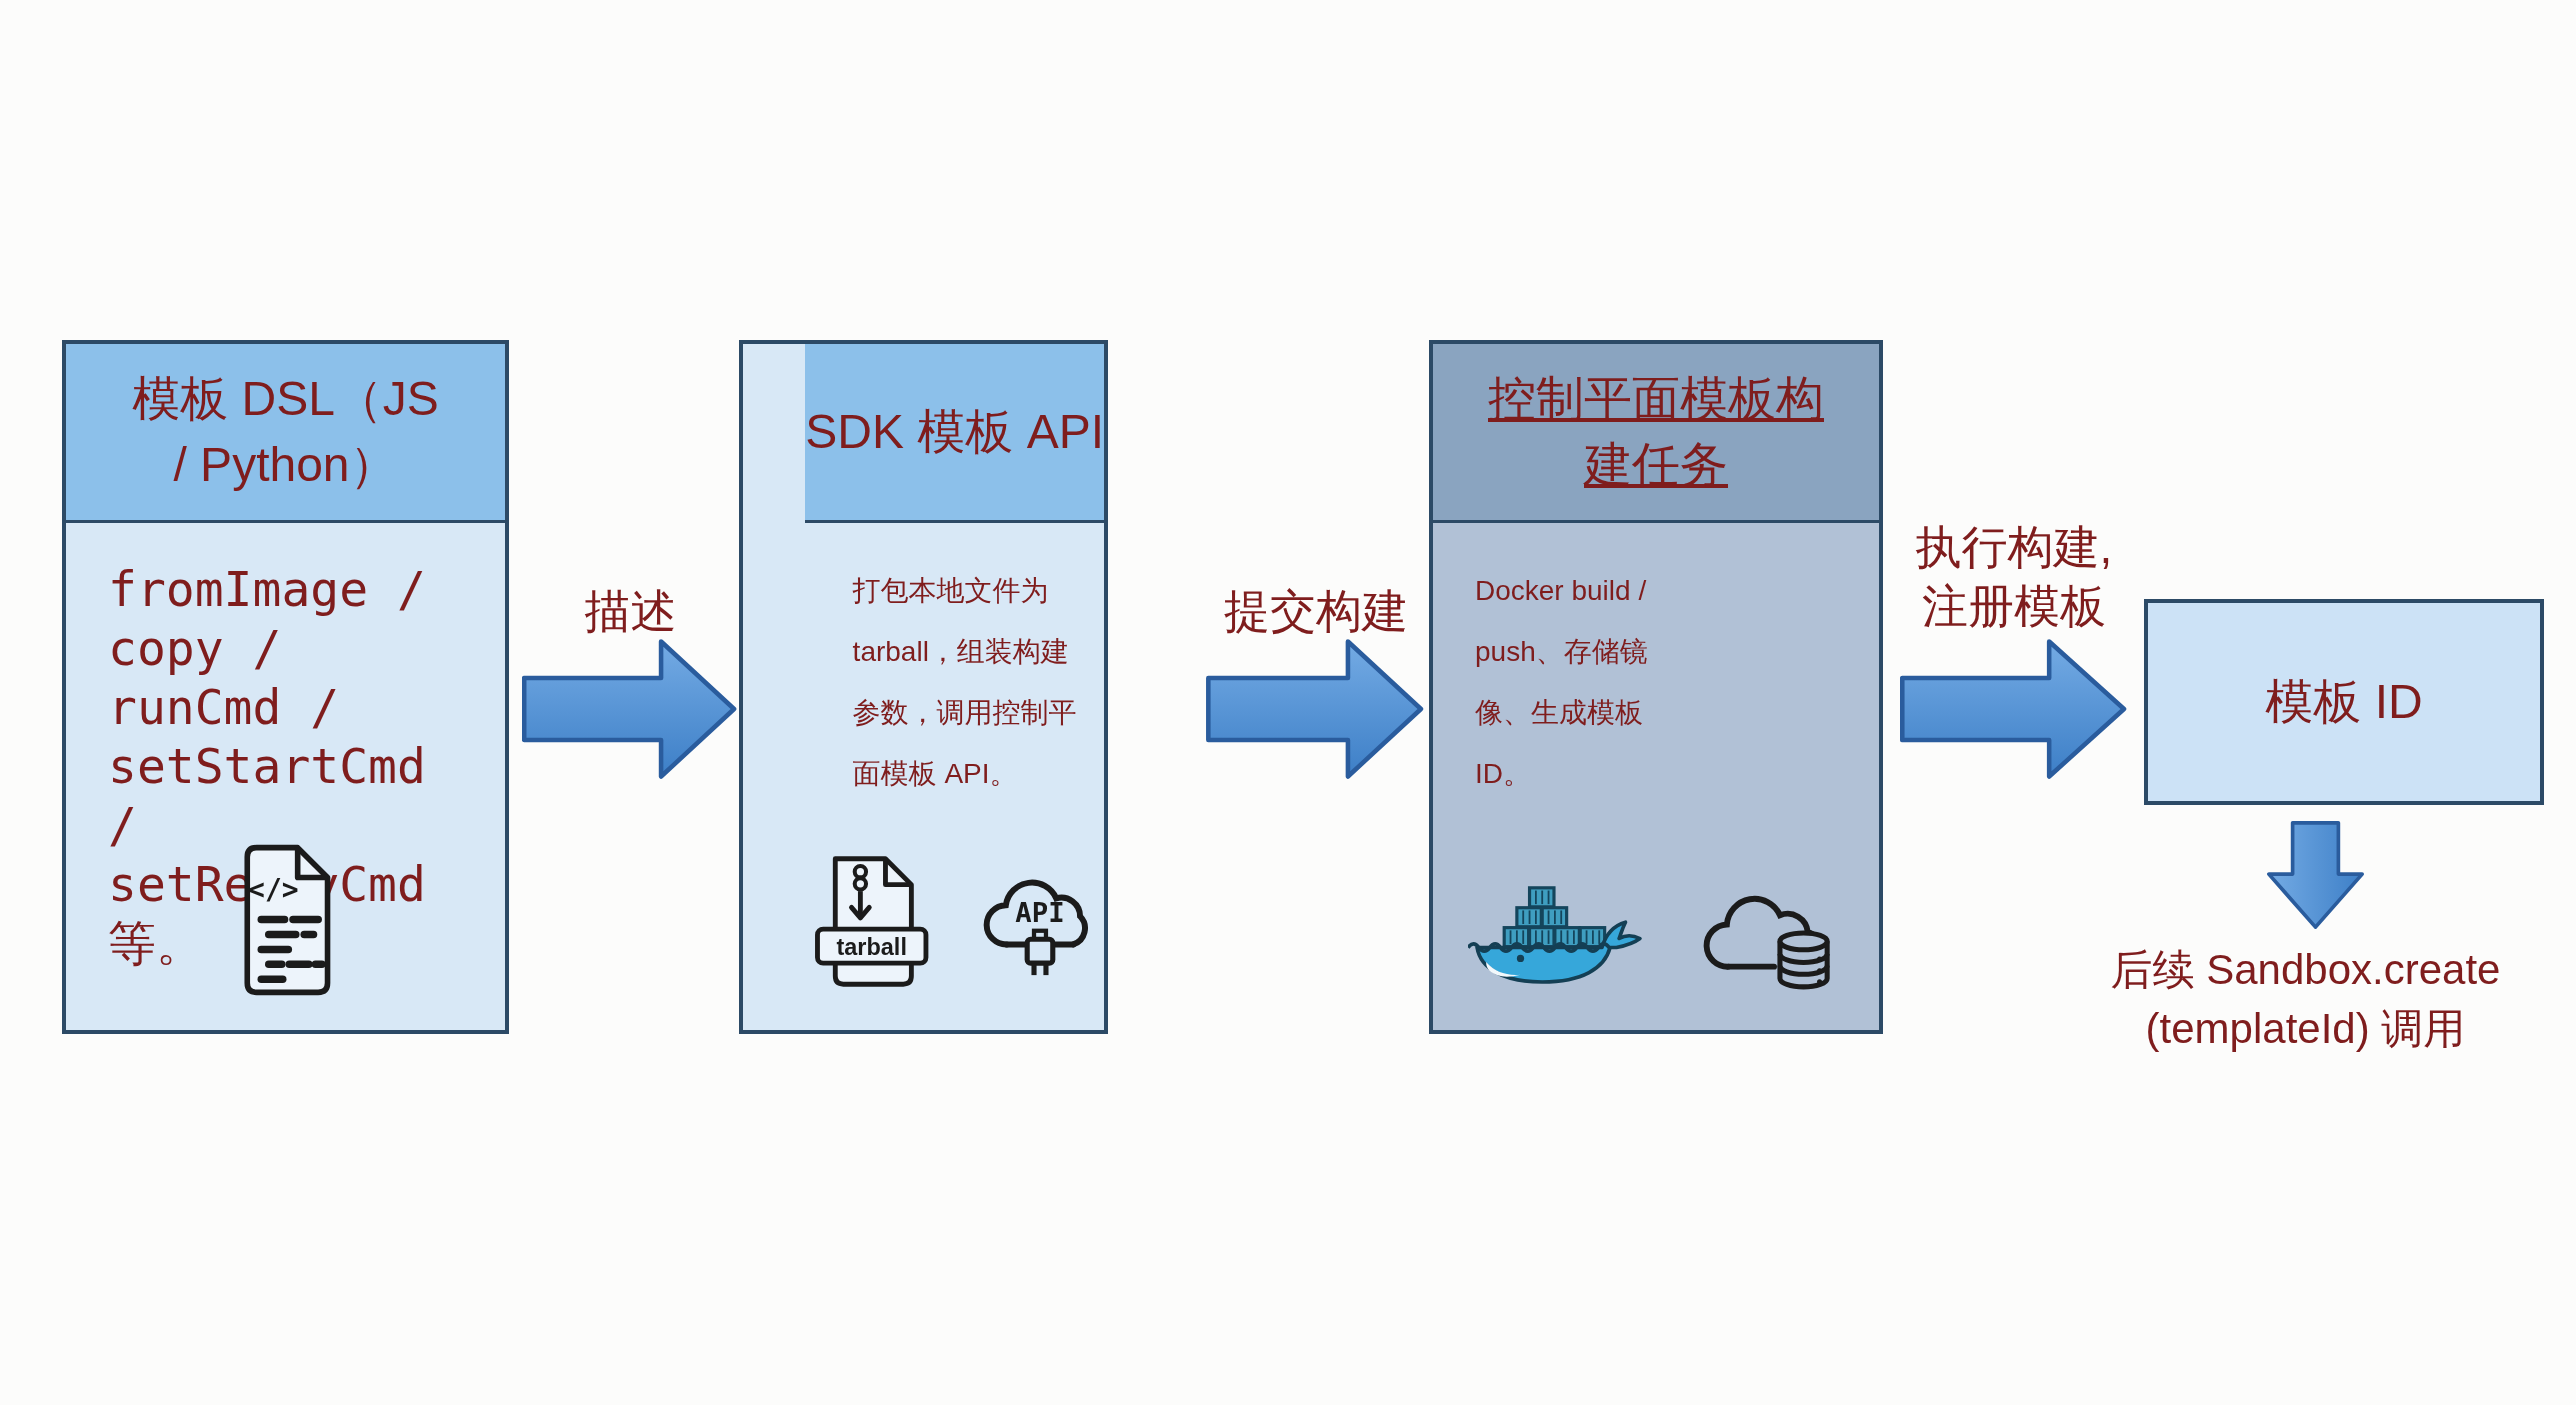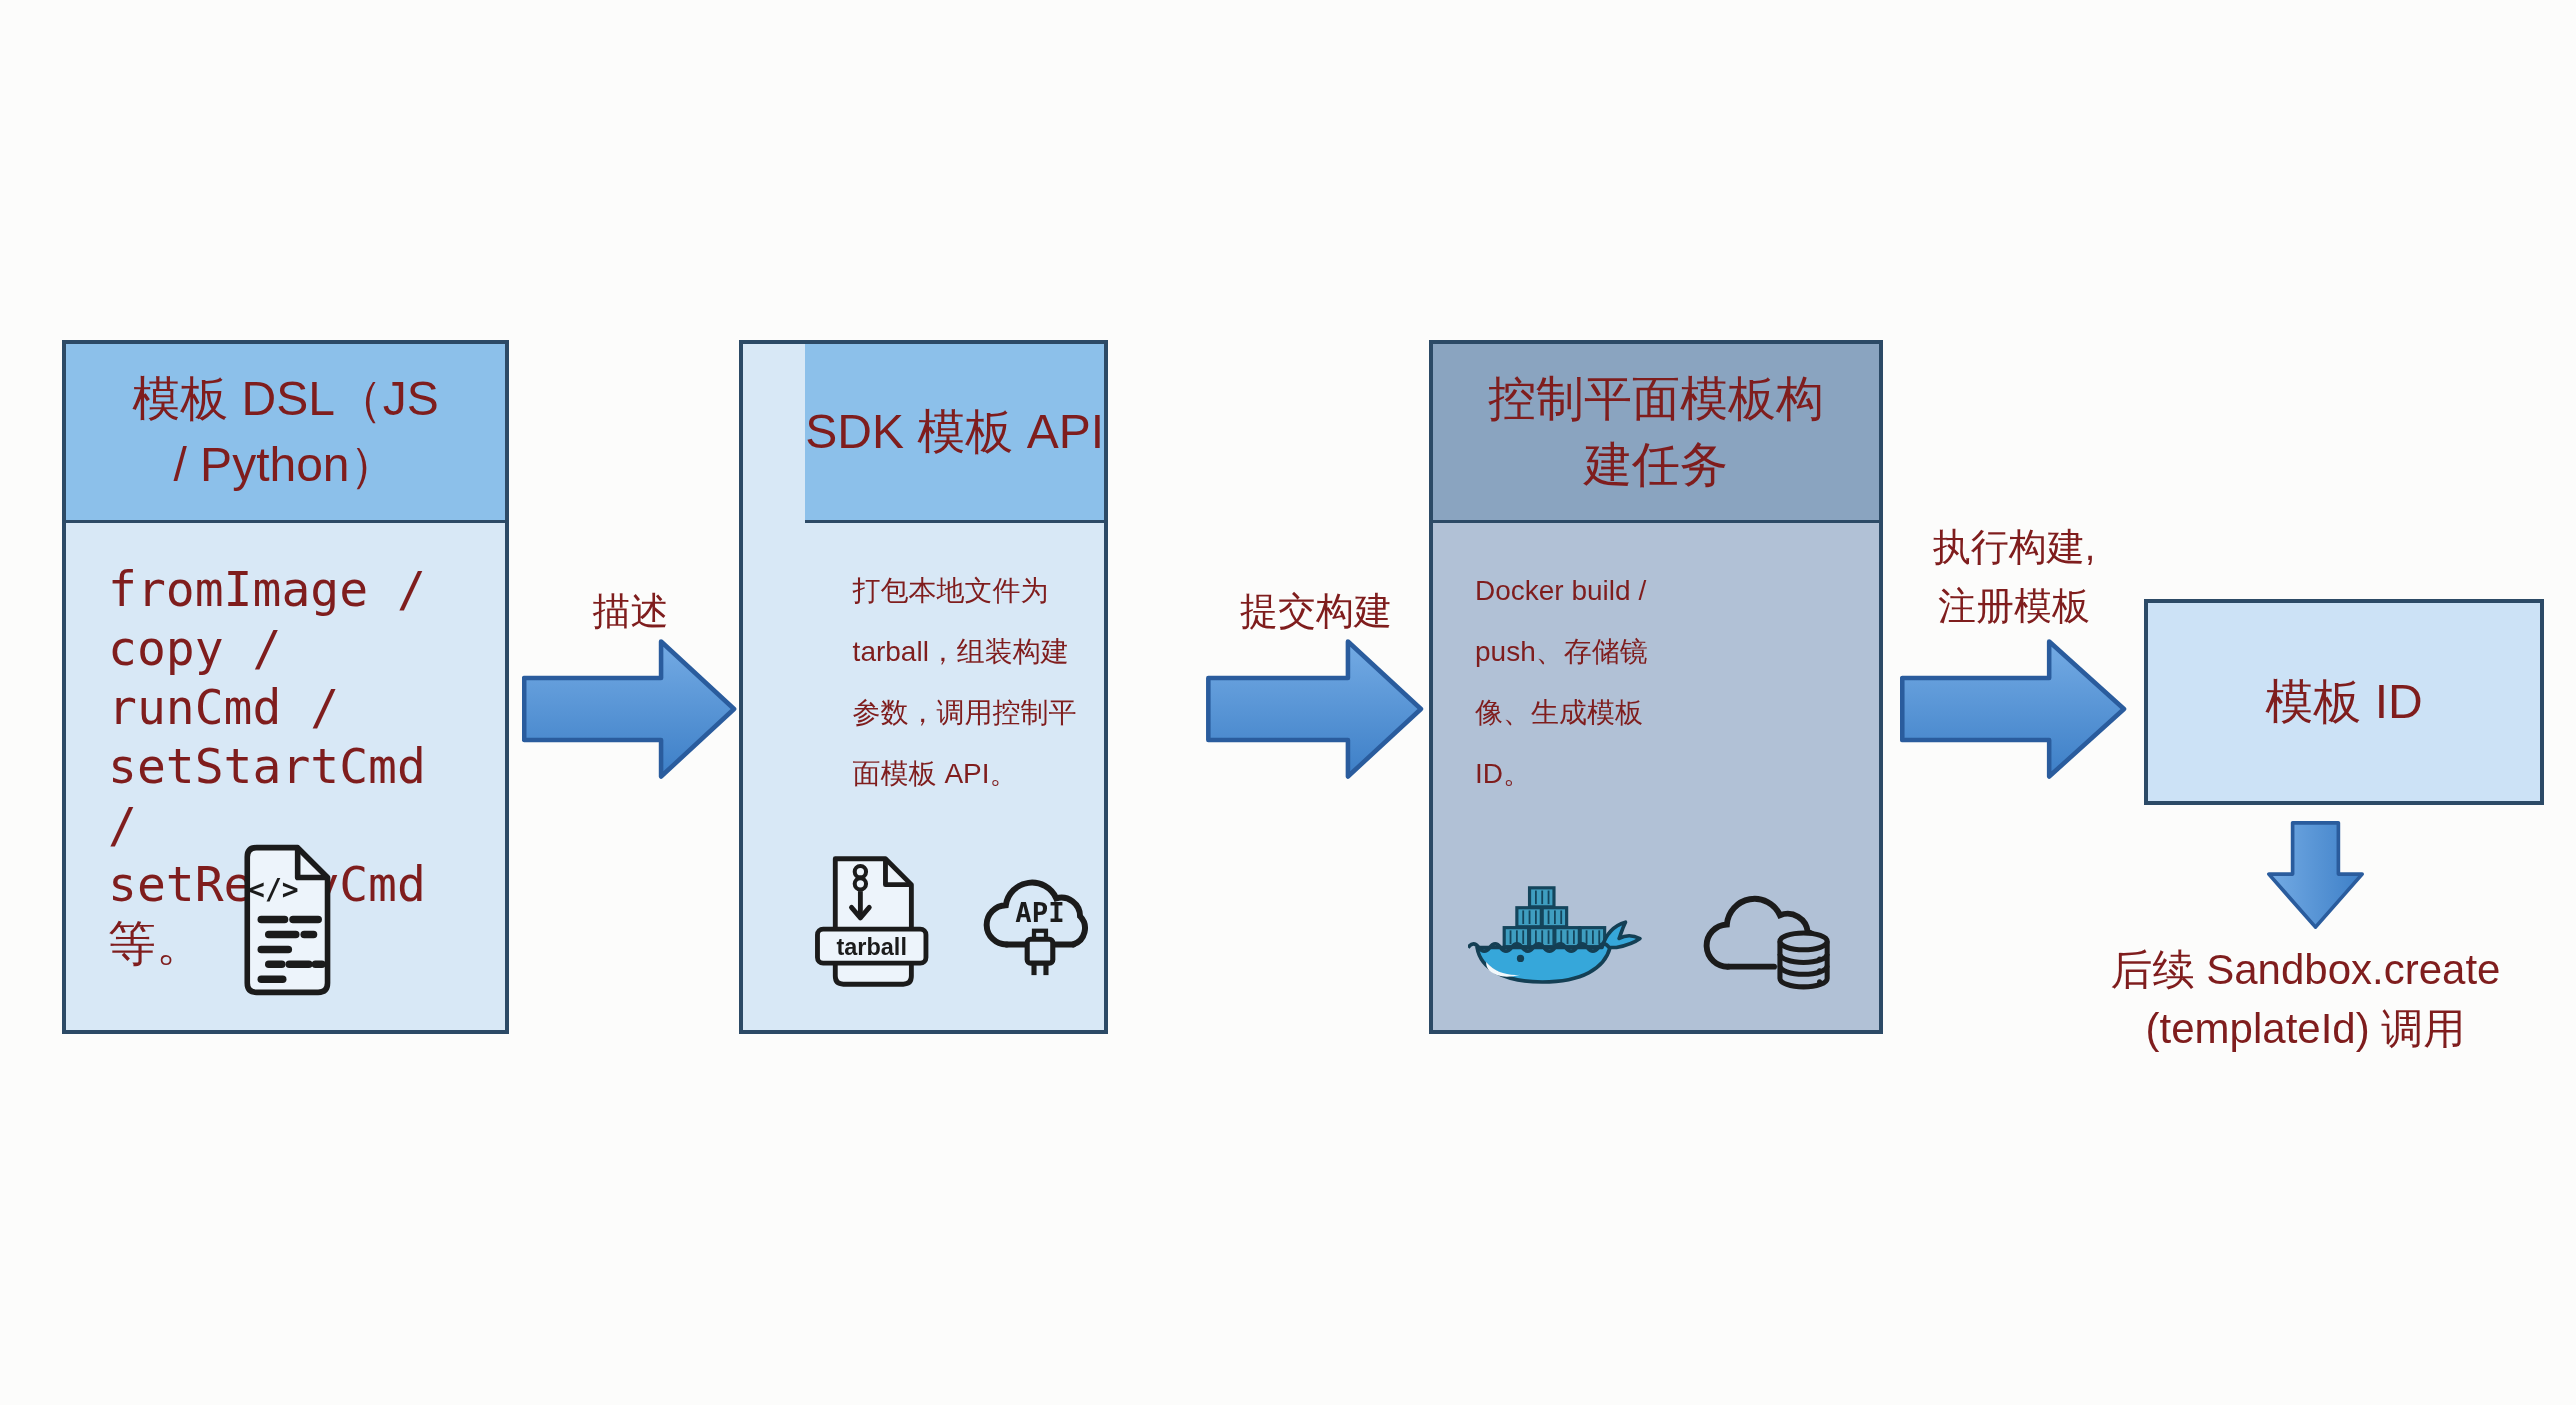--- a/index.html
+++ b/index.html
@@ -28,36 +28,36 @@
   .pbox-text{
     padding:37px 27.4px 0 42px;
     font-size:28px;line-height:61px;white-space:pre-line;
   }
   .pbox-text.mono{
     font-family:"DejaVu Sans Mono","Liberation Mono",monospace;
     font-size:48px;line-height:59px;
   }
   .box-light .pbox-header{background:#8cc0ea;}
   .box-light .pbox-body,.box-light{background:#d8e8f6;}
-  .box-dark .pbox-header{background:#8aa4c0;}
+  .box-dark .pbox-header{background:#8aa4c0;text-decoration:underline;}
   .box-dark .pbox-body,.box-dark{background:#b1c1d6;}
   #box1{left:62px;width:447px;}
   #box2{left:739px;width:369px;align-items:flex-end;}
   #box3{left:1429px;width:454px;}
   .icon-row{
     position:absolute;left:0;right:0;bottom:33px;
     display:flex;justify-content:center;align-items:center;gap:44px;
   }
   
   .h-arrow{position:absolute;top:636px;}
   #arrow1{left:522px;}
   #arrow2{left:1206px;}
   #arrow3{left:1900px;}
   .arrow-label{
-    position:absolute;font-size:38px;line-height:59px;font-weight:500;
+    position:absolute;font-size:46px;line-height:59px;font-weight:500;
     text-align:center;white-space:pre-line;
   }
   #arrow1-label{left:522px;width:217px;top:582px;}
   #arrow2-label{left:1206px;width:220px;top:582px;}
   #arrow3-label{left:1877px;width:274px;top:518px;}
   
   .result-box{
     position:absolute;left:2144px;top:599px;width:400px;height:206px;
     background:#cce2f6;border:4.6px solid #2c4a66;box-sizing:border-box;
     display:flex;align-items:center;justify-content:center;

